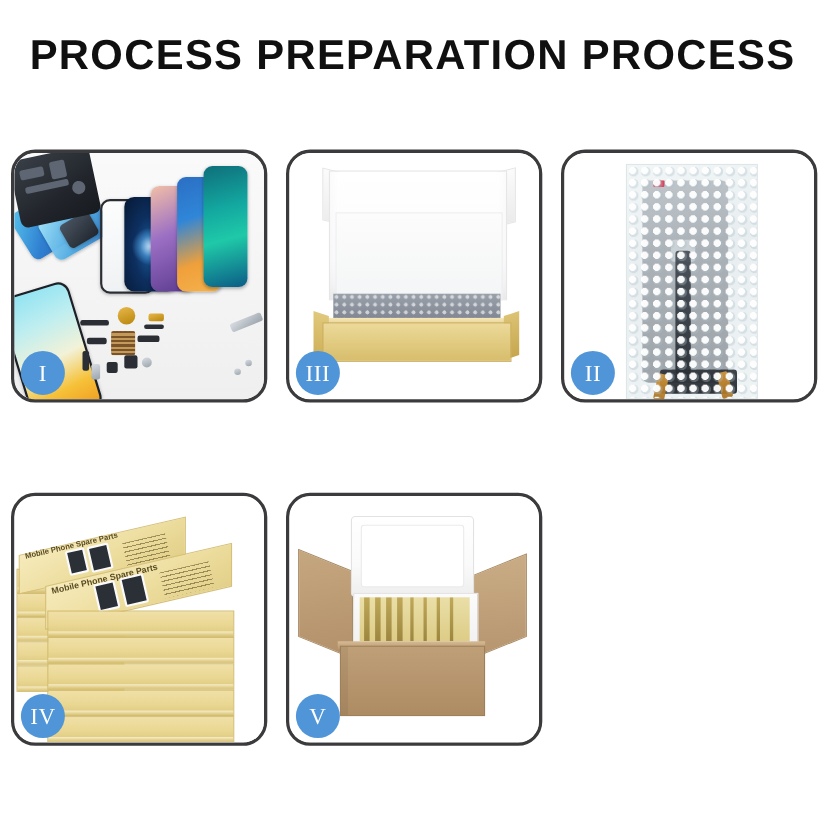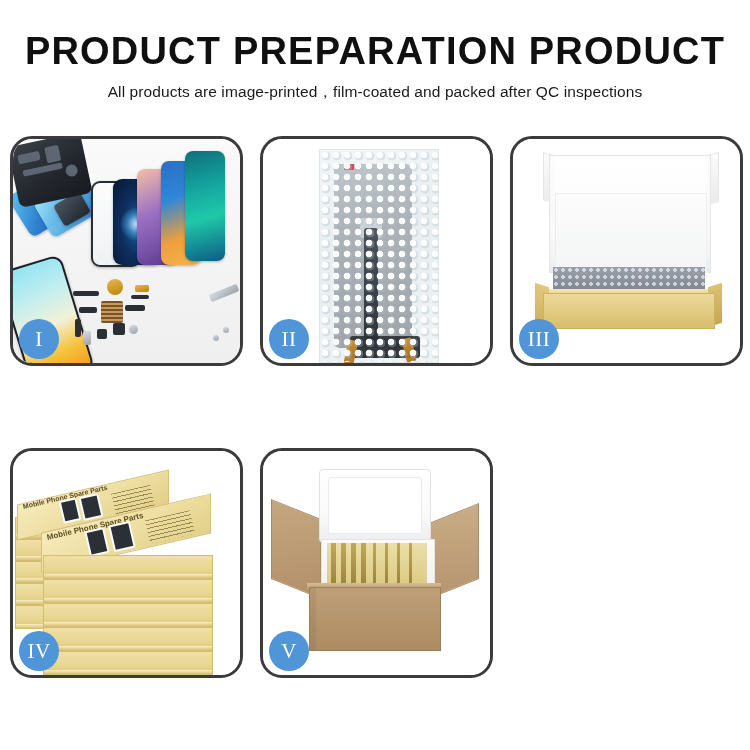--- a/index.html
+++ b/index.html
@@ -406,22 +406,21 @@
   .p6-label {
     position:absolute; background: rgba(145,118,84,.55); border-radius:1px;
   }
 </style>
 </head>
 <body>
 
 <div class="page">
 
   <div class="header">
-    <div class="title">PRODUCT PREPARATION PRODUCT</div>
-    <div class="subtitle">All products are image-printed，film-coated and packed after QC inspections</div>
+    <div class="title">PROCESS PREPARATION PROCESS</div>
   </div>
 
   <div class="grid">
 
     <div class="panel">
       <div class="panel-inner">
         <div class="scene">
           <div class="p1-bg"></div>
 
           <div class="phone p1-film"></div>
@@ -461,51 +460,51 @@
           <div class="part p-silver" style="left:210px; top:188px; width:6px;  height:6px; border-radius:50%;"></div>
           <div class="part p-silver" style="left:196px; top:150px; width:30px; height:8px; transform:rotate(-22deg);"></div>
         </div>
         <div class="badge">I</div>
       </div>
     </div>
 
     <div class="panel">
       <div class="panel-inner">
         <div class="scene">
+          <div class="p3-bg"></div>
+          <div class="p3-lidflapL"></div>
+          <div class="p3-lidflapR"></div>
+          <div class="p3-lid"></div>
+          <div class="p3-foam"></div>
+          <div class="p3-gravel"></div>
+          <div class="p3-rim"></div>
+          <div class="p3-boxsideL"></div>
+          <div class="p3-boxsideR"></div>
+          <div class="p3-boxfront"></div>
+        </div>
+        <div class="badge">III</div>
+      </div>
+    </div>
+
+    <div class="panel">
+      <div class="panel-inner">
+        <div class="scene">
           <div class="p2-bg"></div>
           <div class="p2-bag">
             <div class="p2-screen"></div>
             <div class="p2-redmark"></div>
             <div class="p2-connector"></div>
             <div class="p2-flex"></div>
             <div class="p2-tape"></div>
             <div class="p2-gold1"></div>
             <div class="p2-gold2"></div>
             <div class="p2-bubbles"></div>
           </div>
         </div>
         <div class="badge">II</div>
-      </div>
-    </div>
-
-    <div class="panel">
-      <div class="panel-inner">
-        <div class="scene">
-          <div class="p3-bg"></div>
-          <div class="p3-lidflapL"></div>
-          <div class="p3-lidflapR"></div>
-          <div class="p3-lid"></div>
-          <div class="p3-foam"></div>
-          <div class="p3-gravel"></div>
-          <div class="p3-rim"></div>
-          <div class="p3-boxsideL"></div>
-          <div class="p3-boxsideR"></div>
-          <div class="p3-boxfront"></div>
-        </div>
-        <div class="badge">III</div>
       </div>
     </div>
 
     <div class="panel">
       <div class="panel-inner">
         <div class="scene">
           <div class="p4-bg"></div>
 
           <div class="gbox" style="left:2px;  top:66px;  width:96px; height:20px;">
               <div class="edge"></div>

